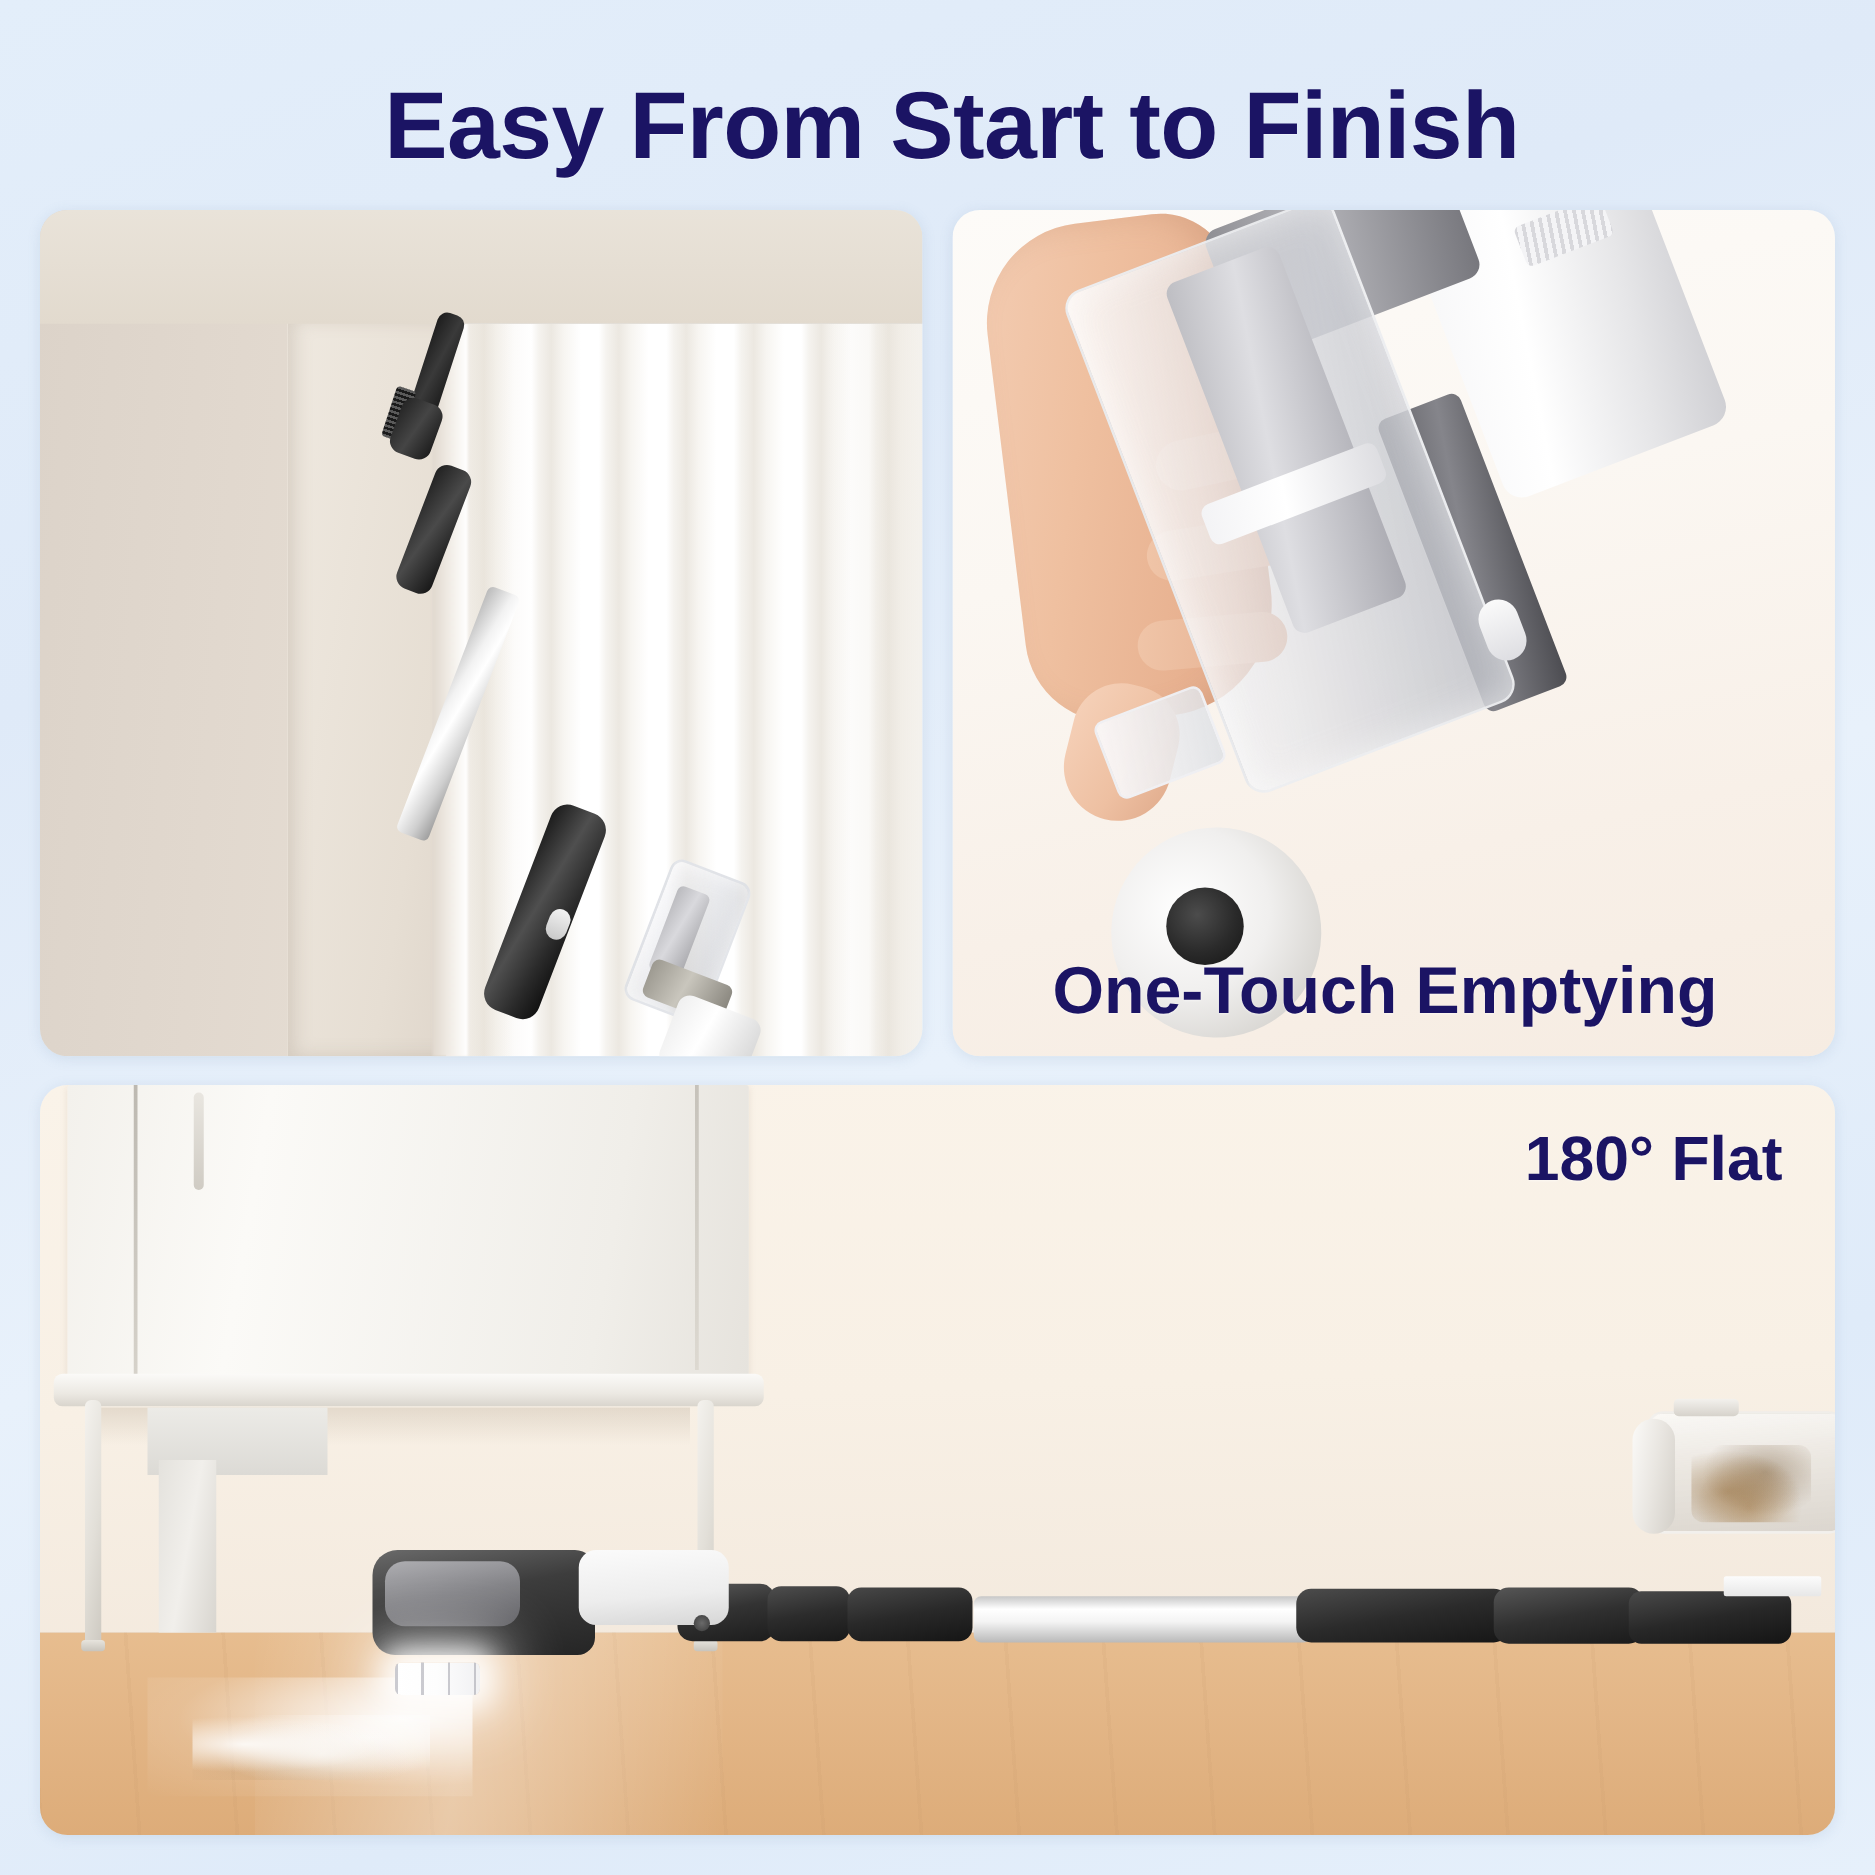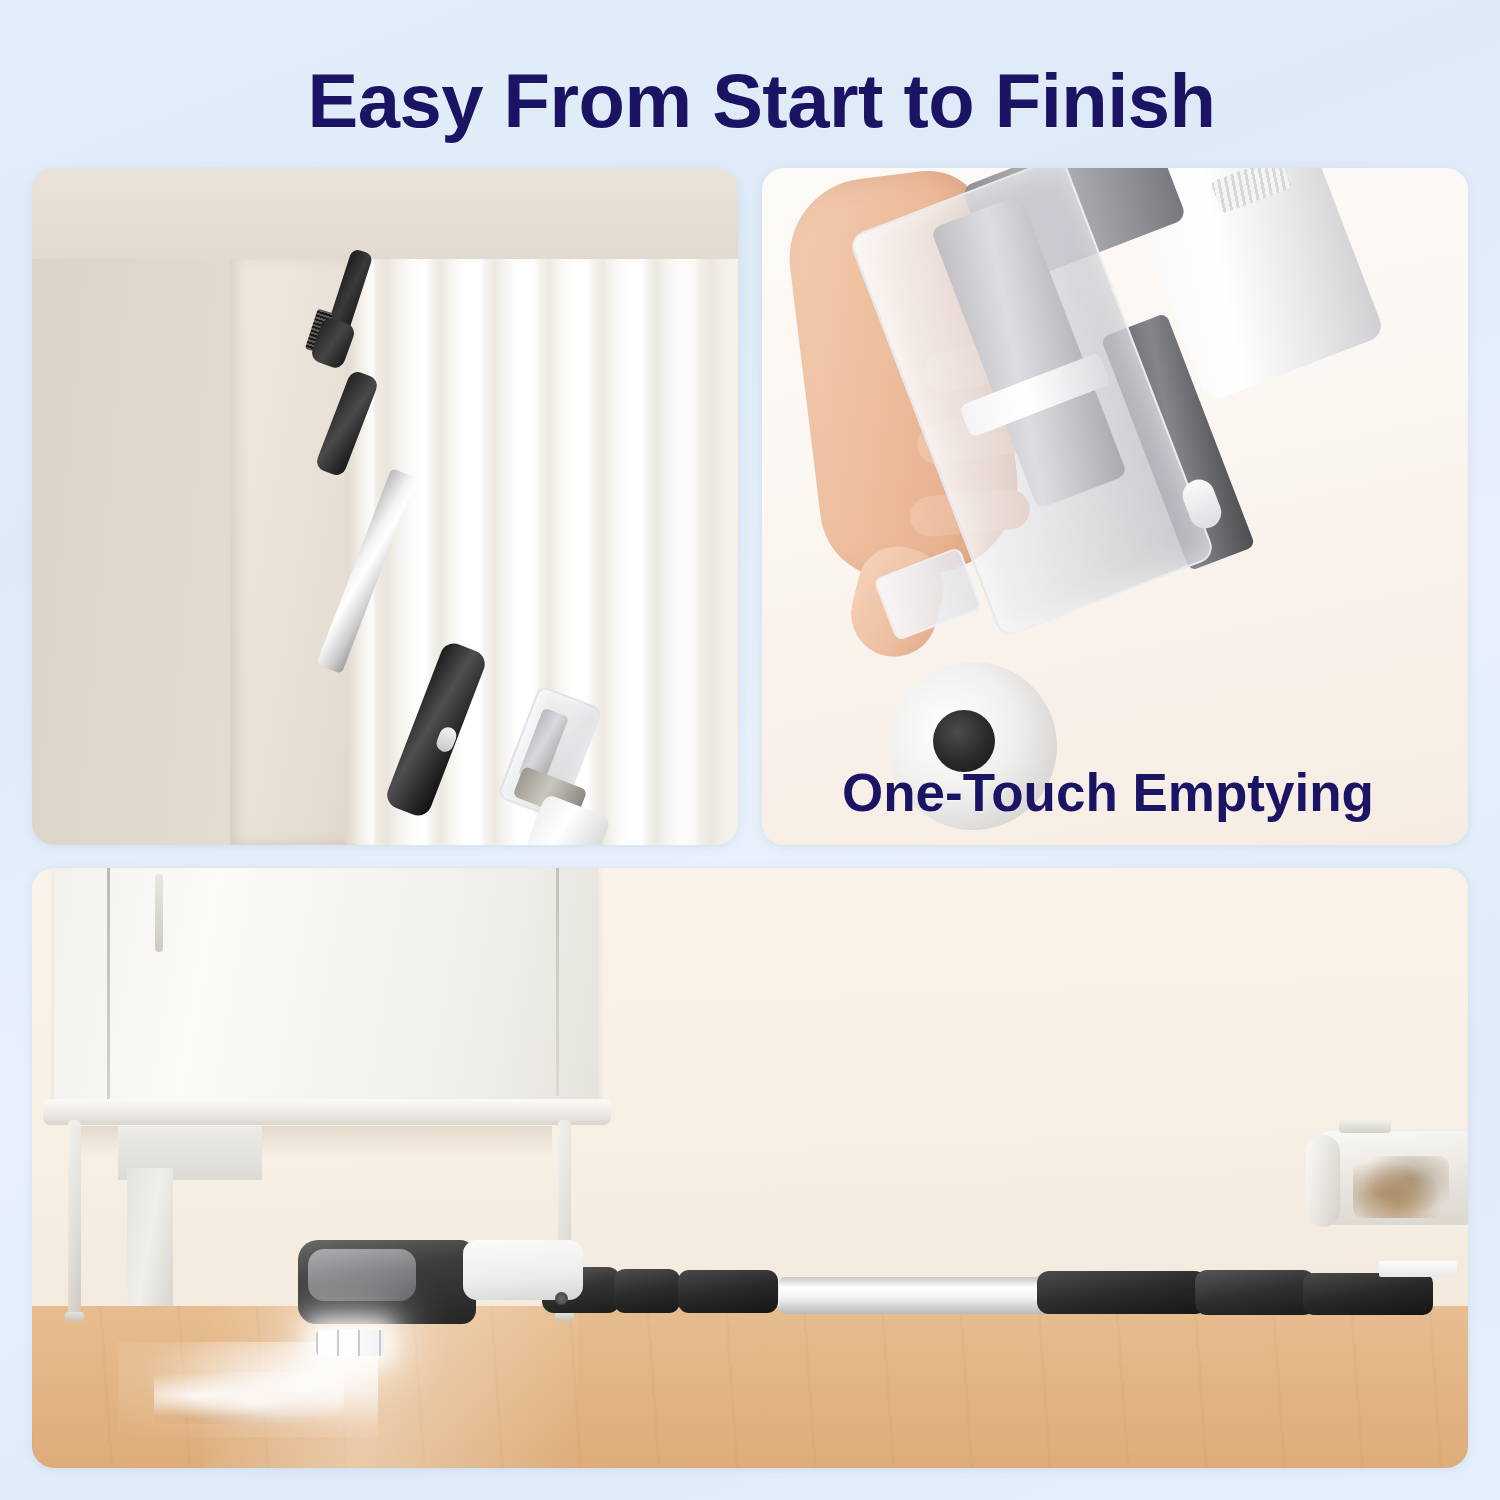--- a/index.html
+++ b/index.html
@@ -612,13 +612,14 @@
     <div class="p3-tube"></div>
     <div class="p3-joint4"></div>
     <div class="p3-joint5"></div>
     <div class="p3-joint6"></div>
     <div class="p3-dustcup"></div>
     <div class="p3-dustcup-dirt"></div>
     <div class="p3-dustcup-cap"></div>
     <div class="p3-cup-latch"></div>
     <div class="p3-label-plate"></div>
   </div>
+  <div class="panel-label" id="label-flat">180° Flat</div>
 </div>
 
 </body></html>

